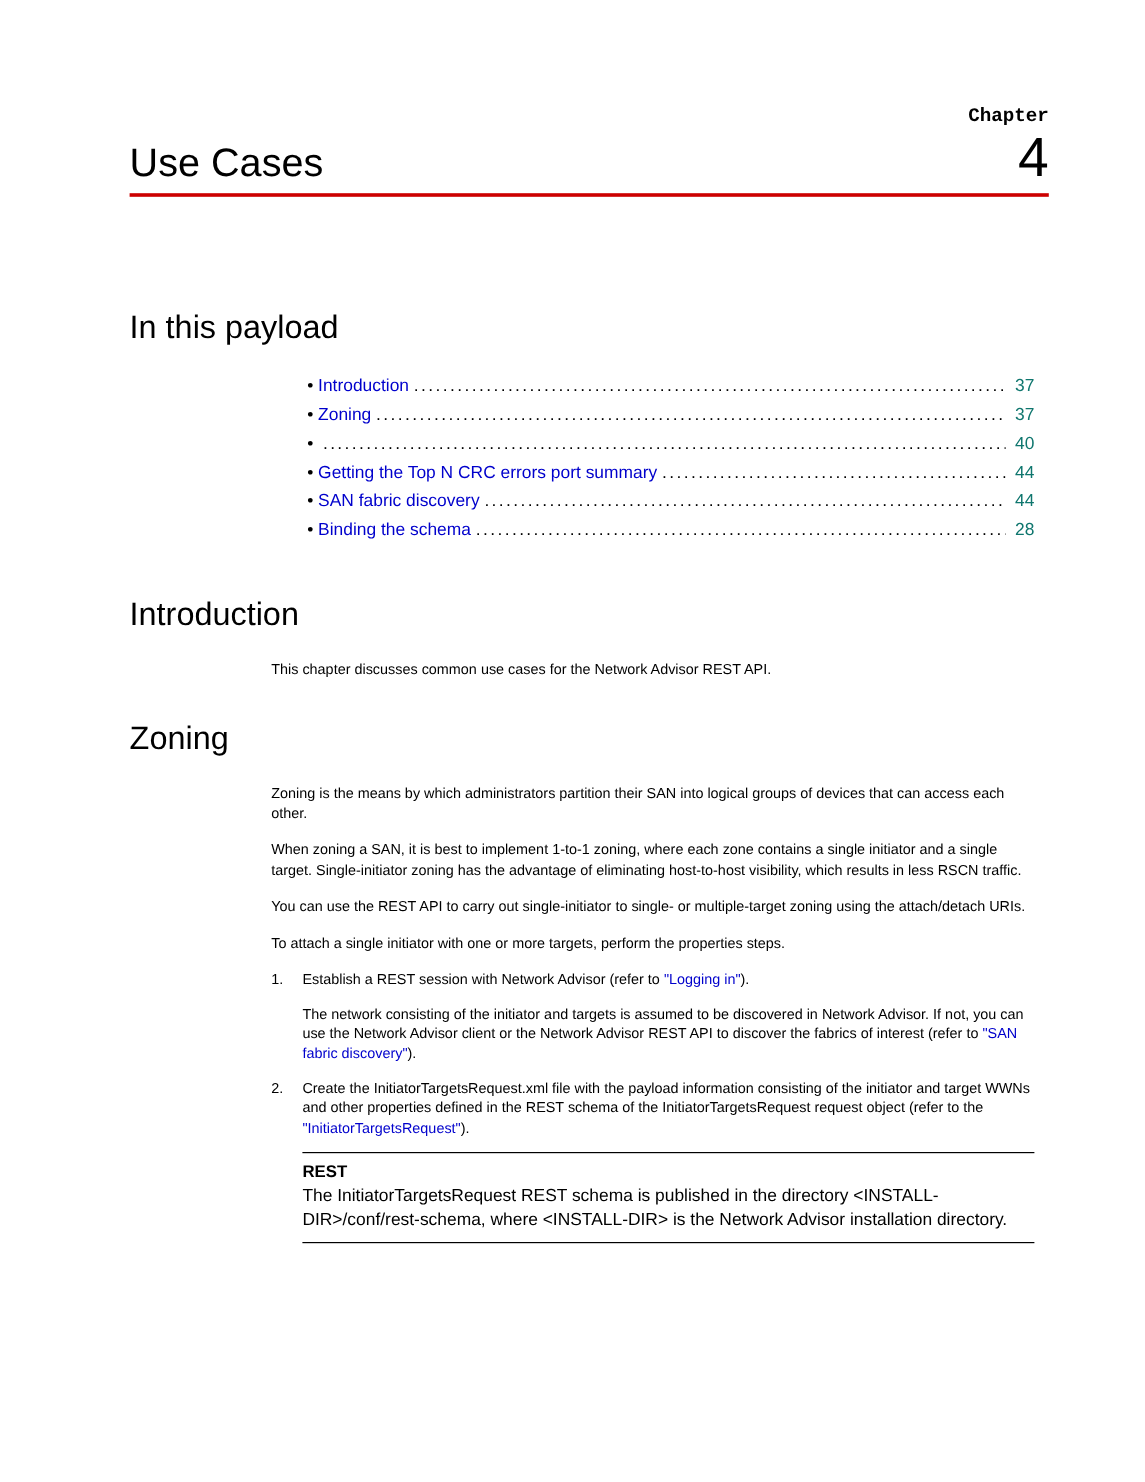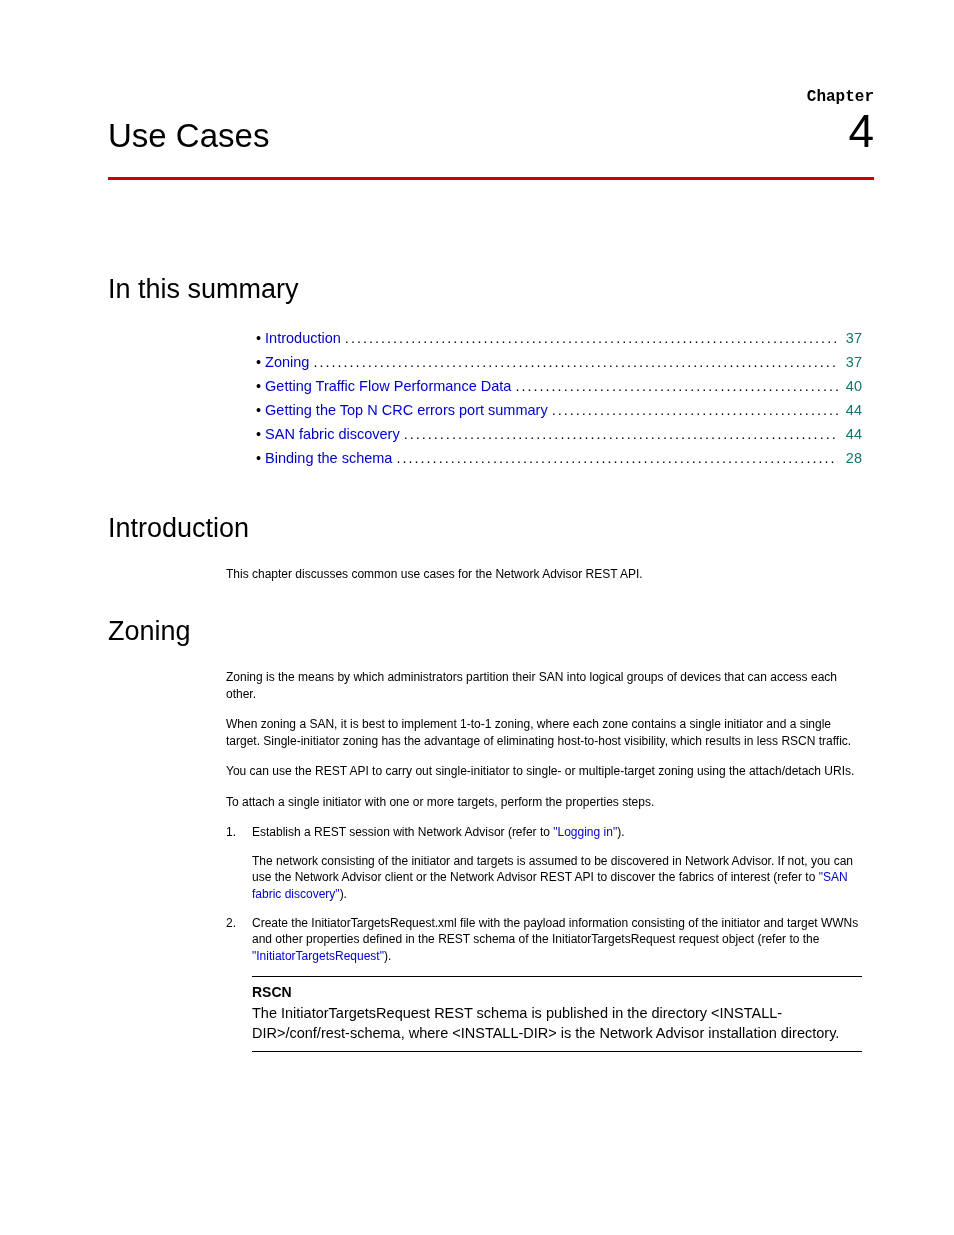--- a/index.html
+++ b/index.html
@@ -19,21 +19,21 @@
     font-size: 16px;
     font-weight: bold;
     font-family: Liberation Mono, monospace;
     margin-bottom: 2px;
   }
   .title-row {
     display: flex;
     justify-content: space-between;
     align-items: baseline;
     border-bottom: 3px solid #cc0000;
-    padding-bottom: 22px;
+    padding-bottom: 6px;
   }
   .chapter-title {
     font-size: 33px;
     font-weight: normal;
     font-family: "Arial Narrow", Arial, sans-serif;
     font-stretch: condensed;
     letter-spacing: 0px;
   }
   .chapter-num {
     font-size: 46px;
@@ -125,38 +125,37 @@
 
 <div class="page">
 
   <div class="chapter-label">Chapter</div>
 
   <div class="title-row">
     <div class="chapter-title">Use Cases</div>
     <div class="chapter-num">4</div>
   </div>
 
-  <div class="section-heading">In this summary</div>
+  <div class="section-heading">In this payload</div>
 
   <div class="toc">
     <div class="toc-row">
       <span class="toc-bullet">•</span>
       <span class="toc-link">Introduction</span>
       <span class="toc-dots"></span>
       <span class="toc-page">37</span>
     </div>
     <div class="toc-row">
       <span class="toc-bullet">•</span>
       <span class="toc-link">Zoning</span>
       <span class="toc-dots"></span>
       <span class="toc-page">37</span>
     </div>
     <div class="toc-row">
       <span class="toc-bullet">•</span>
-      <span class="toc-link">Getting Traffic Flow Performance Data</span>
       <span class="toc-dots"></span>
       <span class="toc-page">40</span>
     </div>
     <div class="toc-row">
       <span class="toc-bullet">•</span>
       <span class="toc-link">Getting the Top N CRC errors port summary</span>
       <span class="toc-dots"></span>
       <span class="toc-page">44</span>
     </div>
     <div class="toc-row">
@@ -199,17 +198,17 @@
 
     <div class="ol-item">
       <div class="ol-num">2.</div>
       <div class="ol-body">
         <span>Create the InitiatorTargetsRequest.xml file with the payload information consisting of the initiator and target WWNs and other properties defined in the REST schema of the InitiatorTargetsRequest request object (refer to the </span><span class="link">"InitiatorTargetsRequest"</span><span>).</span>
       </div>
     </div>
   </div>
 
   <div class="note-block">
-    <div class="note-label">RSCN</div>
+    <div class="note-label">REST</div>
     <div>The InitiatorTargetsRequest REST schema is published in the directory &lt;INSTALL-DIR&gt;/conf/rest-schema, where &lt;INSTALL-DIR&gt; is the Network Advisor installation directory.</div>
   </div>
 
 </div>
 
 </body></html>

